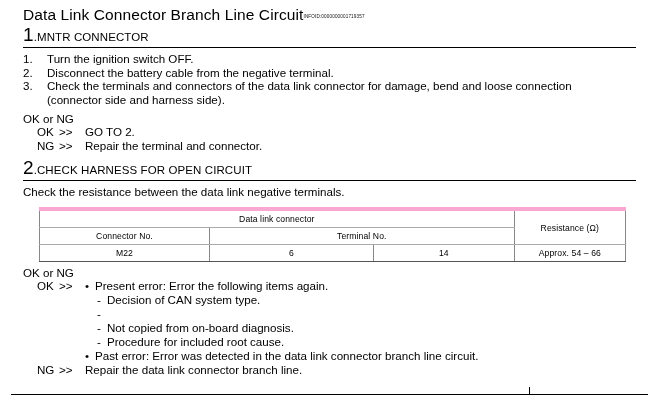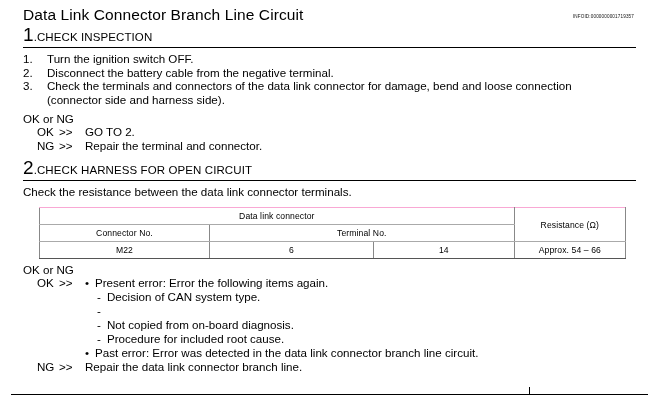--- a/index.html
+++ b/index.html
@@ -20,21 +20,20 @@
     width: 650px;
     height: 402px;
     box-sizing: border-box;
     padding: 0 12px;
   }
 
   
   .title-row {
     display: flex;
     align-items: baseline;
-    justify-content: space-between;
     padding-top: 6px;
     padding-left: 11px;
     padding-right: 4px;
   }
   .doc-title {
     font-size: 15.5px;
     letter-spacing: 0.1px;
     white-space: nowrap;
   }
   .infoid {
@@ -144,21 +143,21 @@
     text-align: center;
     vertical-align: middle;
     border-left: 0.8px solid #888;
     border-right: 0.8px solid #888;
     border-top: 0.8px solid #aaa;
     border-bottom: 0.8px solid #aaa;
     padding: 3px 2px;
     letter-spacing: 0.1px;
   }
   table.spec tr.top td {
-    border-top: 1px solid #f9a8d4;
+    border-top: 4px solid #f9a8d4;
   }
   table.spec tr.last td {
     border-bottom: 1.4px solid #555;
     margin-top: 38px;
   }
 
   
   .bullets {
     font-size: 11.6px;
     line-height: 14px;
@@ -205,21 +204,21 @@
 <div class="page">
 
   <div class="title-row">
     <div class="doc-title">Data Link Connector Branch Line Circuit</div>
     <div class="infoid">INFOID:0000000001719357</div>
   </div>
 
 
   <div class="step-head">
     <span class="step-num">1</span>
-    <span class="step-title">.CHECK INSPECTION</span>
+    <span class="step-title">.MNTR CONNECTOR</span>
   </div>
   <div class="rule"></div>
 
   <div class="numlist">
     <div class="numitem">
       <span class="n">1.</span>
       <span class="txt">Turn the ignition switch OFF.</span>
     </div>
     <div class="numitem">
       <span class="n">2.</span>
@@ -248,21 +247,21 @@
     <span class="arrow">&gt;&gt;</span>
     <span class="body">Repair the terminal and connector.</span>
   </div>
 
   <div class="step-head" style="margin-top:5px;">
     <span class="step-num">2</span>
     <span class="step-title">.CHECK HARNESS FOR OPEN CIRCUIT</span>
   </div>
   <div class="rule"></div>
 
-  <div class="plain-line">Check the resistance between the data link connector terminals.</div>
+  <div class="plain-line">Check the resistance between the data link negative terminals.</div>
 
   <div class="tbl-wrap">
     <table class="spec">
       <colgroup>
         <col style="width:29%">
         <col style="width:28%">
         <col style="width:24%">
         <col style="width:19%">
       </colgroup>
       <tbody>

